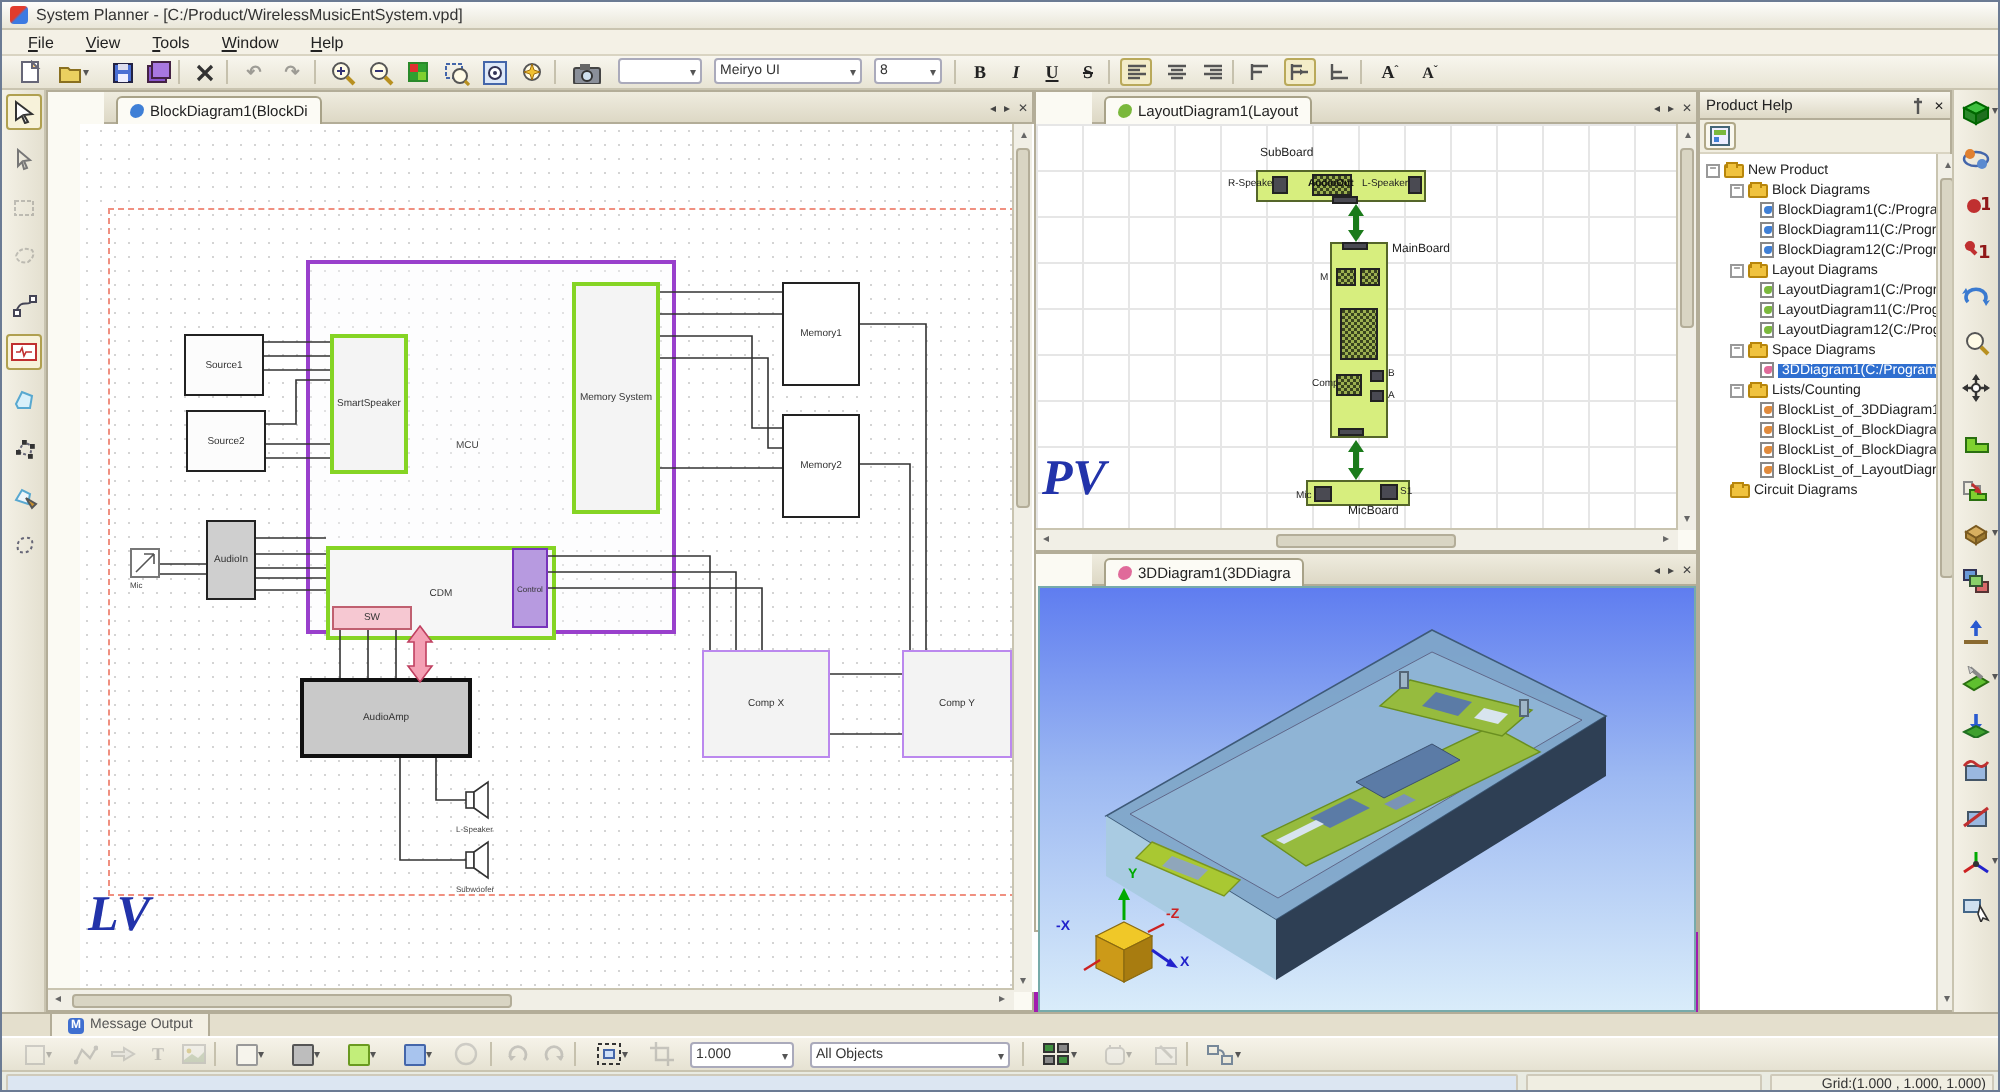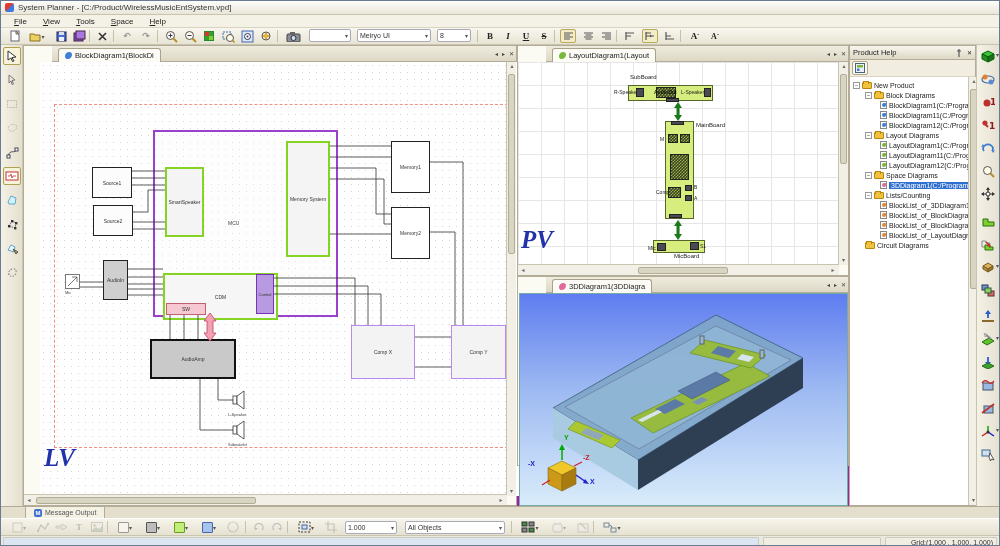--- a/index.html
+++ b/index.html
@@ -97,21 +97,21 @@
 
   <div id="titlebar" class="abs">
     <div id="appicon"></div>
     <span class="t">System Planner - [C:/Product/WirelessMusicEntSystem.vpd]</span>
   </div>
 
   <div id="menubar" class="abs">
     <span class="menu-item">File</span>
     <span class="menu-item">View</span>
     <span class="menu-item">Tools</span>
-    <span class="menu-item">Space</span>
+    <span class="menu-item">Window</span>
     <span class="menu-item">Help</span>
   </div>
 
   <div id="maintoolbar" class="abs">
     <div class="tbtn" style="left:6px">
         <svg width="11" height="12">
           <rect x="1" y="1" width="8" height="10" fill="#fff" stroke="#667"></rect>
           <path d="M6,1 l3,3 h-3 z" fill="#ffd080" stroke="#667"></path>
         </svg>
       </div>

